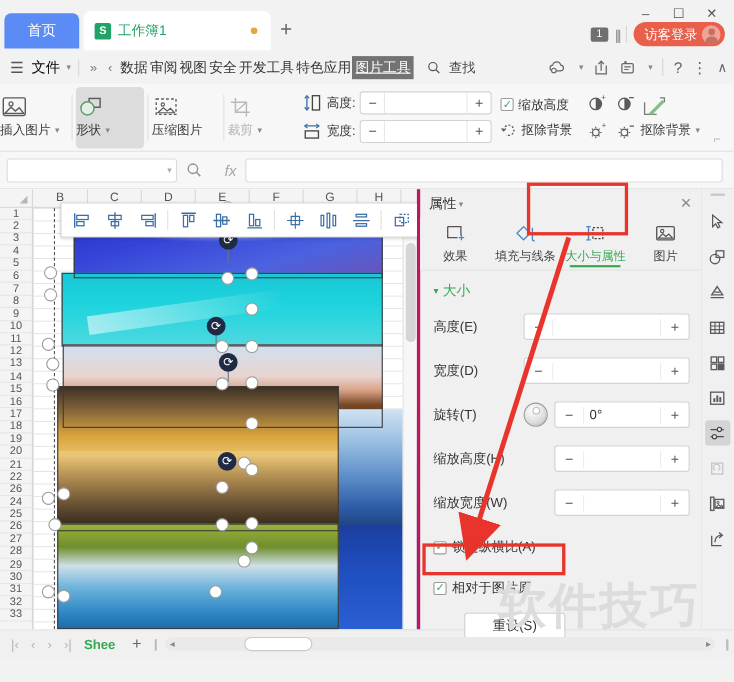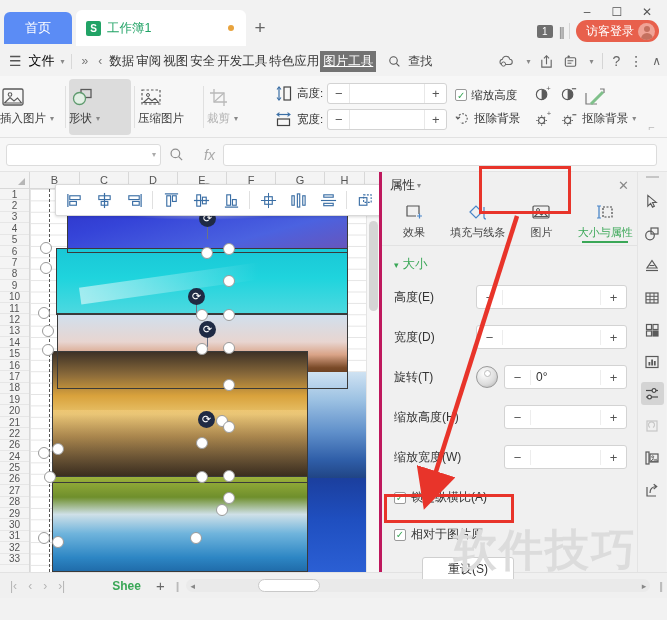--- a/index.html
+++ b/index.html
@@ -341,21 +341,21 @@
   .rail-icon.dim { color: #c6c6c6; }
 
   
   .statusbar {
     height: 26px; background: #f0f0f0; display: flex; align-items: center;
     padding: 0 6px; gap: 3px; border-top: 1px solid #e2e2e2;
   }
   .nav-arrow { color: #b4b4b4; font-size: 12px; padding: 0 4px; }
   .sheet-tab {
     color: #3aa757; font-size: 12px; font-weight: bold; padding: 0 4px;
-    max-width: 44px; overflow: hidden; white-space: nowrap; margin-left: 36px;
+    max-width: 44px; overflow: hidden; white-space: nowrap;
   }
   .add-sheet { font-size: 15px; color: #666; padding: 0 8px; }
   .hscroll-track {
     flex: 1; height: 13px; background: #eaeaea; border-radius: 7px;
     position: relative; margin: 0 6px; display: flex; align-items: center;
   }
   .hthumb {
     position: absolute; left: 72px; width: 62px; height: 13px;
     background: #fff; border: 1px solid #c9c9c9; border-radius: 7px;
   }
@@ -832,35 +832,35 @@
         </svg>
         <span>效果</span>
       </div>
       <div class="ptab">
         <svg width="22" height="20" viewBox="0 0 22 20">
           <path d="M3 9 L9 3 L15 9 L9 15 Z" fill="none" stroke="#4a86c8" stroke-width="1.2"></path>
           <path d="M17 4 V14 Q17 16 19 16" fill="none" stroke="#4a86c8" stroke-width="1.2"></path>
         </svg>
         <span>填充与线条</span>
       </div>
+      <div class="ptab active">
+        <svg width="22" height="20" viewBox="0 0 22 20">
+          <line x1="5" y1="3" x2="5" y2="15" stroke="#4a86c8" stroke-width="1.3"></line>
+          <path d="M3 3 H7 M3 15 H7" stroke="#4a86c8" stroke-width="1.2"></path>
+          <rect x="9" y="4" width="9" height="10" fill="none" stroke="#444" stroke-width="1.2" stroke-dasharray="2 1.5"></rect>
+        </svg>
+        <span>大小与属性</span>
+      </div>
       <div class="ptab">
         <svg width="22" height="20" viewBox="0 0 22 20">
           <rect x="3" y="3" width="16" height="12" rx="1.2" fill="none" stroke="#555" stroke-width="1.2"></rect>
           <circle cx="8" cy="7" r="1.5" fill="none" stroke="#555" stroke-width="1"></circle>
           <path d="M4.5 13.5 L8.5 9.5 L11.5 12 L14 9.8 L17.5 13.5 Z" fill="none" stroke="#555" stroke-width="1.1"></path>
         </svg>
         <span>图片</span>
-      </div>
-      <div class="ptab active">
-        <svg width="22" height="20" viewBox="0 0 22 20">
-          <line x1="5" y1="3" x2="5" y2="15" stroke="#4a86c8" stroke-width="1.3"></line>
-          <path d="M3 3 H7 M3 15 H7" stroke="#4a86c8" stroke-width="1.2"></path>
-          <rect x="9" y="4" width="9" height="10" fill="none" stroke="#444" stroke-width="1.2" stroke-dasharray="2 1.5"></rect>
-        </svg>
-        <span>大小与属性</span>
       </div>
     </div>
 
     <div class="sect-title">
       <span style="font-size:9px;">▾</span>
       <span>大小</span>
     </div>
 
     <div class="prow">
       <span class="plabel">高度(E)</span>

